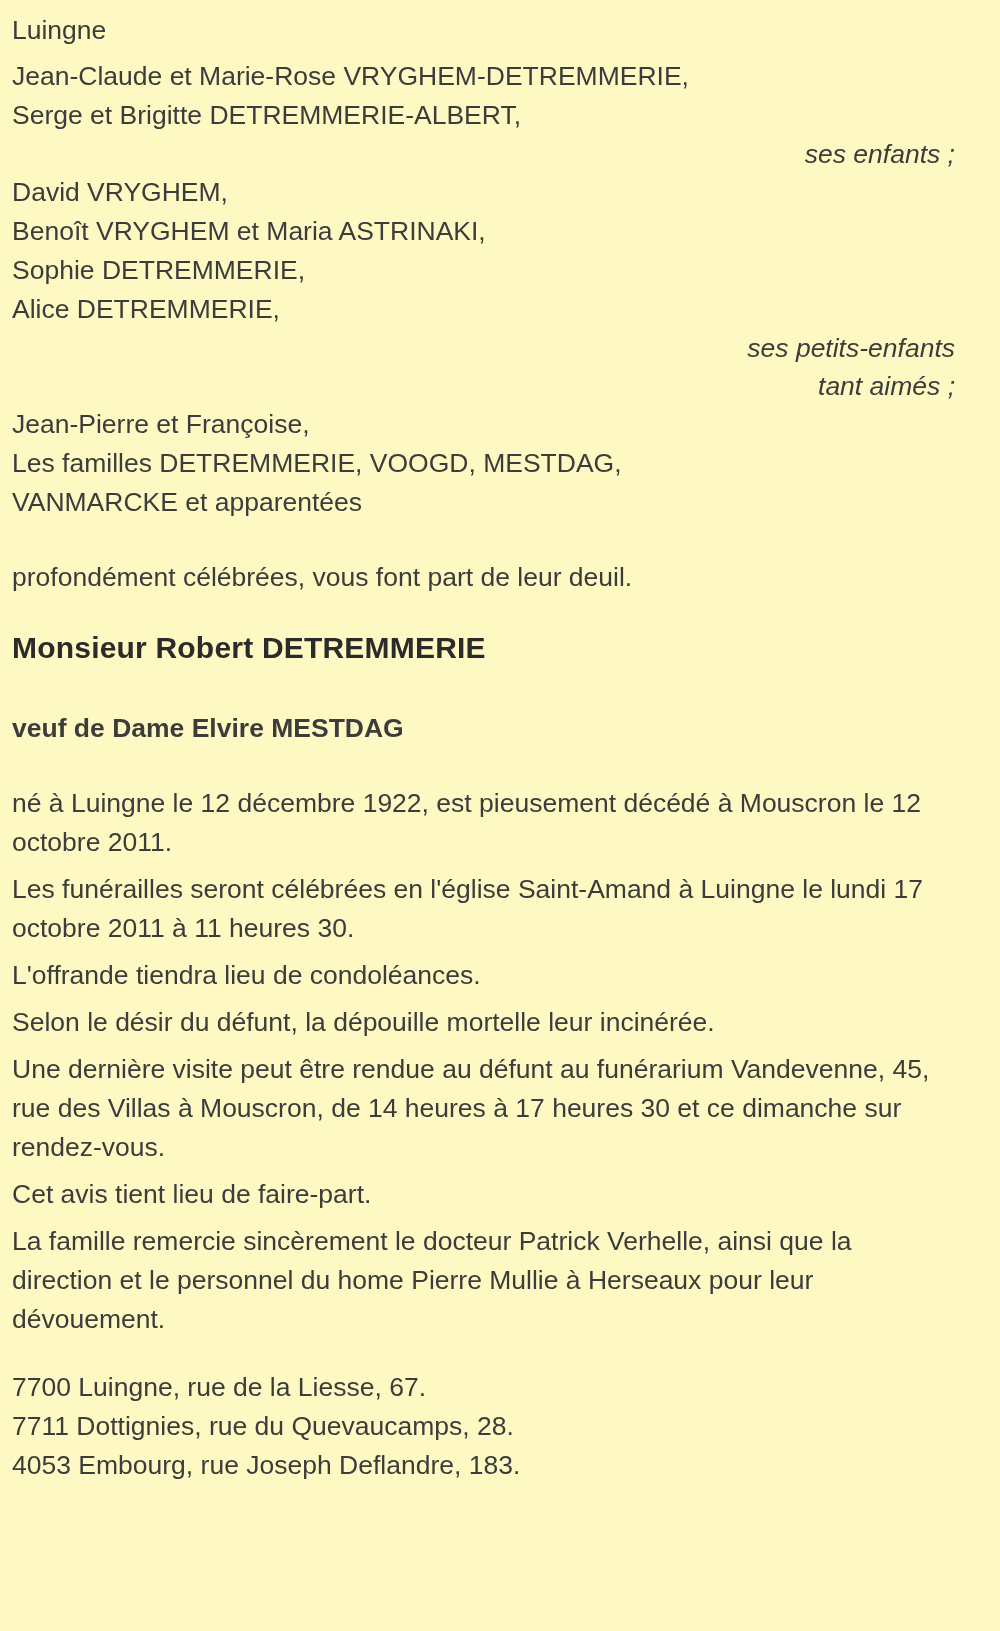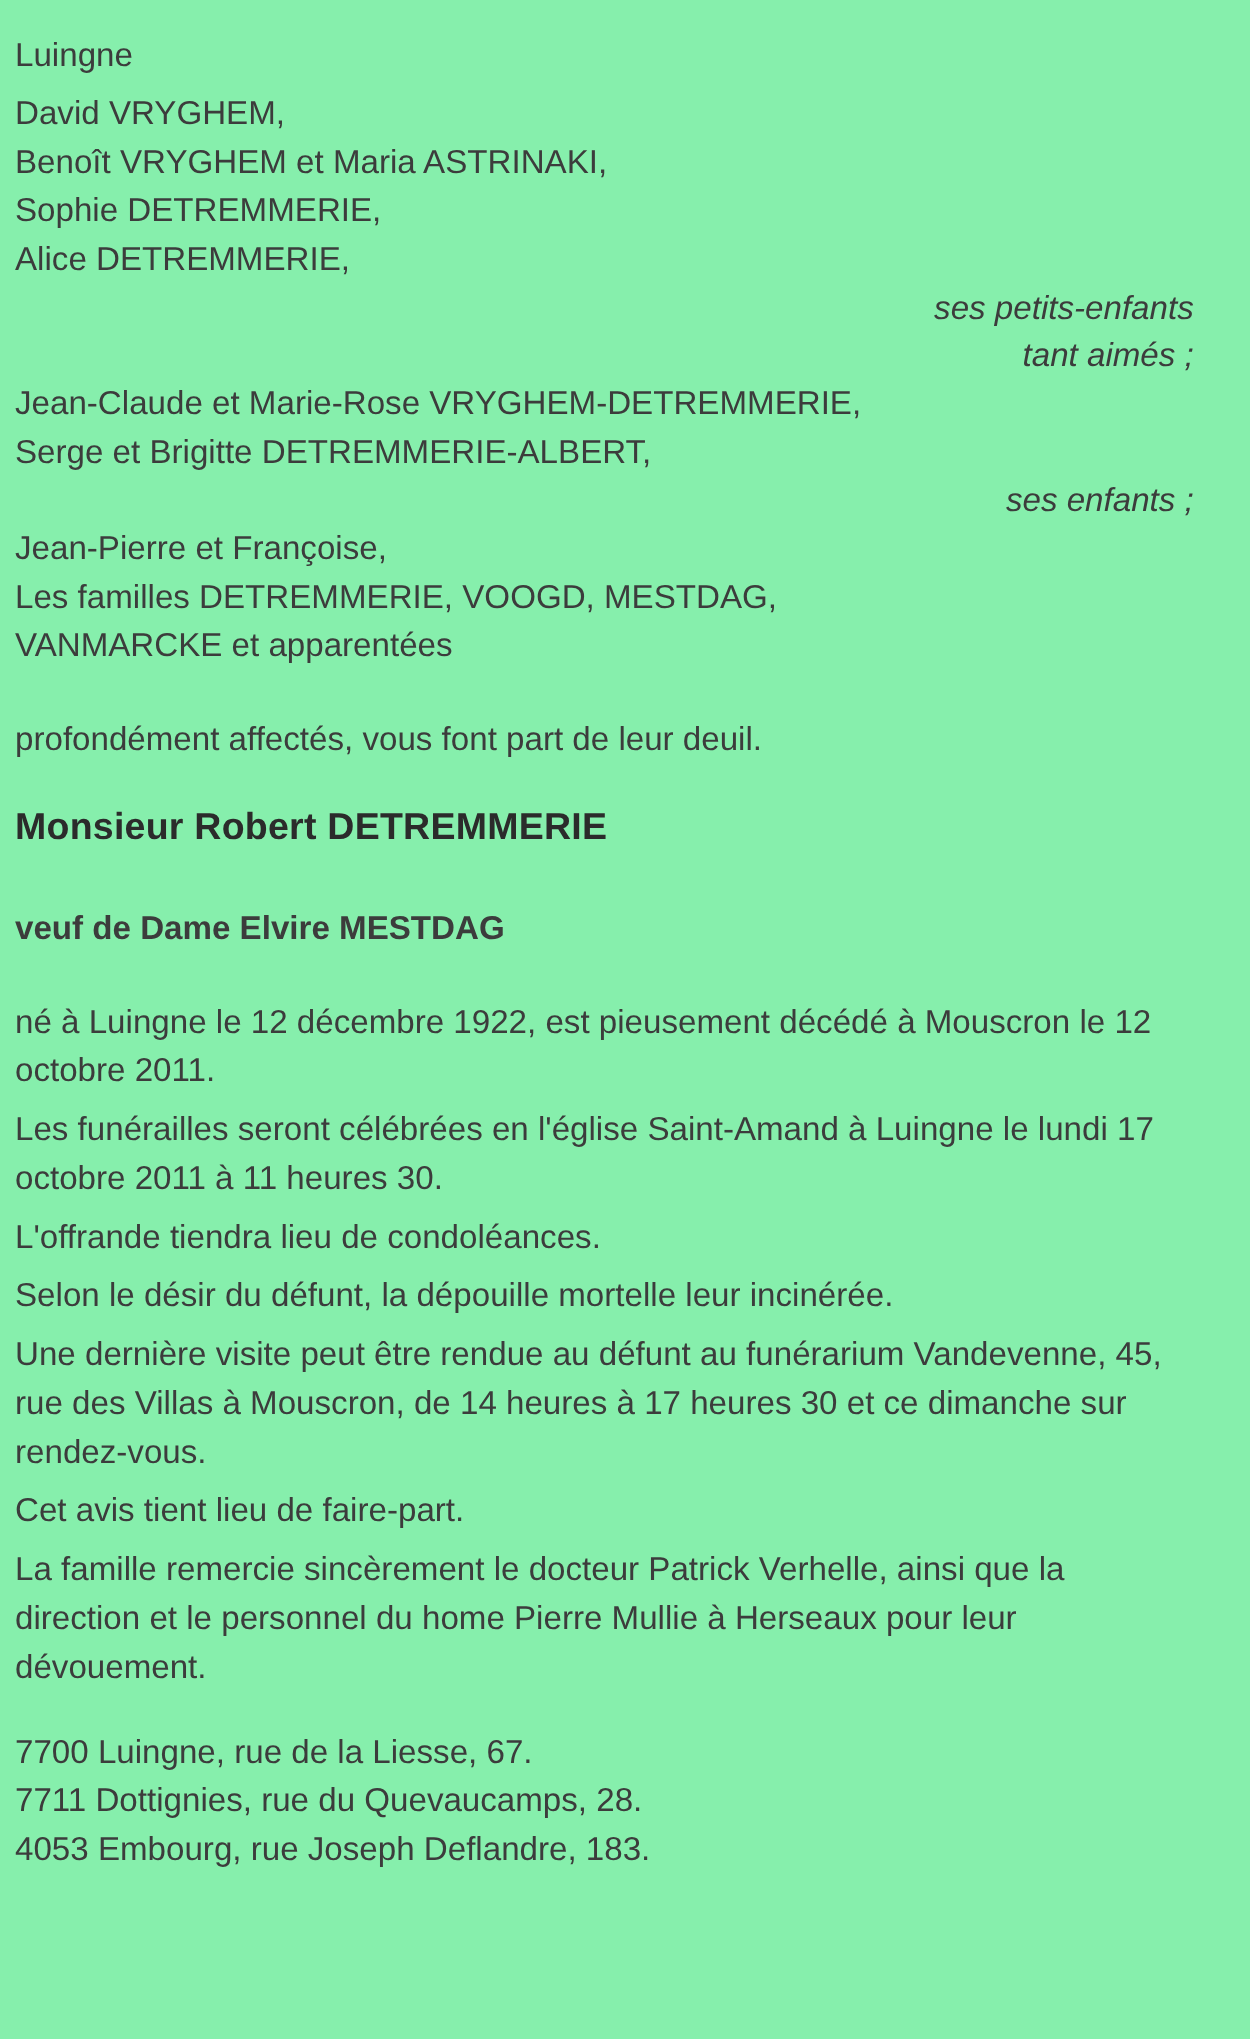--- a/index.html
+++ b/index.html
@@ -5,22 +5,22 @@
   html, body {
     margin: 0;
     padding: 0;
     background: #ffffff;
   }
   .page {
     position: relative;
     width: 1000px;
     min-height: 1631px;
     box-sizing: border-box;
-    padding: 25px 45px 40px 12px;
-    background: #86efac;
+    padding: 11px 45px 40px 12px;
+    background: #fef9c3;
     color: #3c3c3c;
     font-family: "Liberation Sans", "DejaVu Sans", sans-serif;
   }
   .line {
     margin: 0;
     font-size: 26.5px;
     line-height: 39px;
     font-weight: 400;
     white-space: pre-wrap;
   }
@@ -55,41 +55,41 @@
   }
 </style>
 </head>
 <body>
 
 <div class="page">
 
   <p class="line place">Luingne</p>
 
   <div>
+    <p class="line">Jean-Claude et Marie-Rose VRYGHEM-DETREMMERIE,</p>
+    <p class="line">Serge et Brigitte DETREMMERIE-ALBERT,</p>
+    <p class="line relation">ses enfants ;</p>
+  </div>
+
+  <div>
     <p class="line">David VRYGHEM,</p>
     <p class="line">Benoît VRYGHEM et Maria ASTRINAKI,</p>
     <p class="line">Sophie DETREMMERIE,</p>
     <p class="line">Alice DETREMMERIE,</p>
     <p class="line relation">ses petits-enfants</p>
     <p class="line relation">tant aimés ;</p>
   </div>
 
   <div>
-    <p class="line">Jean-Claude et Marie-Rose VRYGHEM-DETREMMERIE,</p>
-    <p class="line">Serge et Brigitte DETREMMERIE-ALBERT,</p>
-    <p class="line relation">ses enfants ;</p>
-  </div>
-
-  <div>
     <p class="line">Jean-Pierre et Françoise,</p>
     <p class="line">Les familles DETREMMERIE, VOOGD, MESTDAG,</p>
     <p class="line">VANMARCKE et apparentées</p>
   </div>
 
-  <p class="line intro">profondément affectés, vous font part de leur deuil.</p>
+  <p class="line intro">profondément célébrées, vous font part de leur deuil.</p>
 
   <h1 class="deceased-name">Monsieur Robert DETREMMERIE</h1>
 
   <p class="line subtitle">veuf de Dame Elvire MESTDAG</p>
 
   <div>
     <p class="line para">né à Luingne le 12 décembre 1922, est pieusement décédé à Mouscron le 12 octobre 2011.</p>
     <p class="line para">Les funérailles seront célébrées en l'église Saint-Amand à Luingne le lundi 17 octobre 2011 à 11 heures 30.</p>
     <p class="line para">L'offrande tiendra lieu de condoléances.</p>
     <p class="line para">Selon le désir du défunt, la dépouille mortelle leur incinérée.</p>

